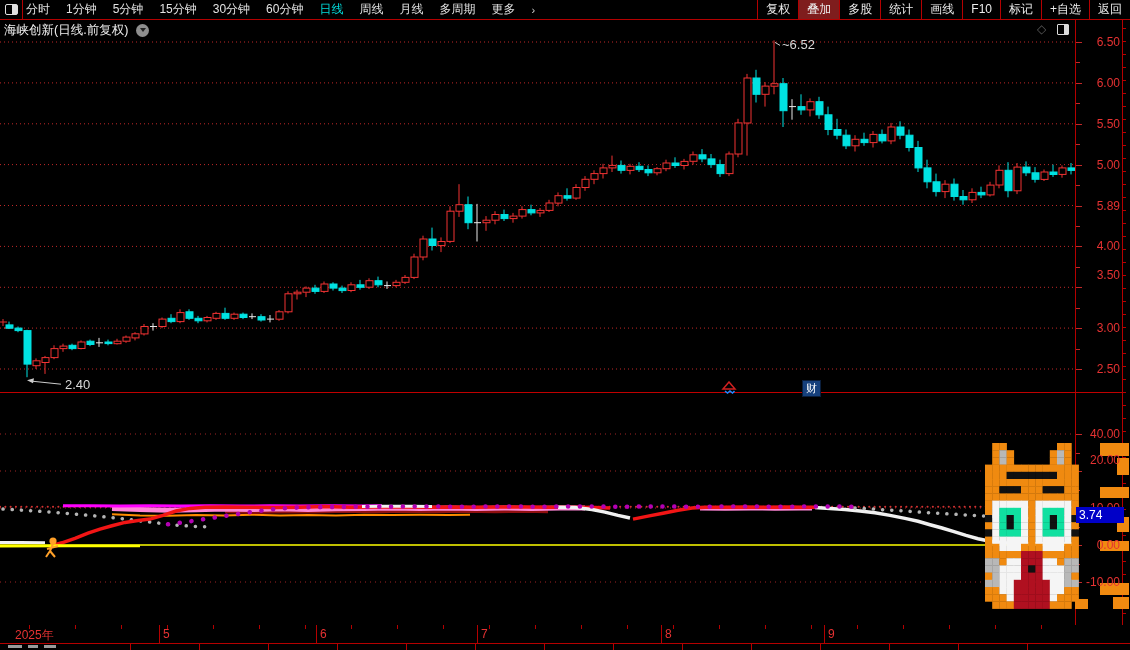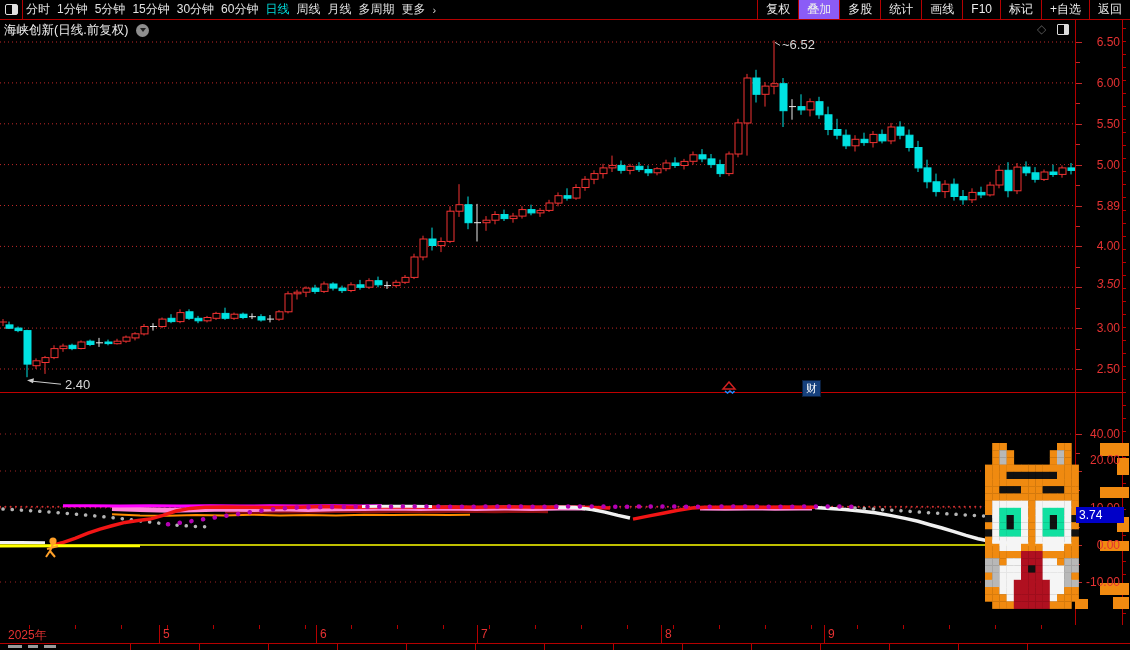--- a/index.html
+++ b/index.html
@@ -4,27 +4,27 @@
 <style>
   html,body{margin:0;padding:0;background:#000;}
   #app{position:relative;width:1130px;height:650px;background:#000;overflow:hidden;
        font-family:"Liberation Sans","DejaVu Sans",sans-serif;-webkit-font-smoothing:none;}
   .abs{position:absolute;}
   
   #topbar{left:0;top:0;width:1130px;height:19px;background:#000;}
   #winbox{left:0;top:0;width:22px;height:19px;border-right:1px solid #b40000;}
   #winbox .glyph{position:absolute;left:5px;top:4px;width:11px;height:9px;border:1px solid #e0e0e0;border-radius:2px;}
   #winbox .glyph i{position:absolute;right:0;top:0;width:5px;height:100%;background:#e0e0e0;}
-  #lmenu{left:26px;top:0;height:19px;display:flex;align-items:center;gap:7px;font-size:12px;color:#e2e2e2;}
+  #lmenu{left:26px;top:0;height:19px;display:flex;align-items:center;gap:16px;font-size:12px;color:#e2e2e2;}
   #lmenu .mi{cursor:default;white-space:nowrap;}
   #lmenu .mi.active{color:#00dcdc;}
   #lmenu .arrow{color:#cfcfcf;font-size:11px;}
   #rmenu{right:0;top:0;height:19px;display:flex;font-size:12px;color:#ececec;}
   #rmenu .rmi{height:19px;line-height:19px;padding:0 8px;border-left:1px solid #b40000;white-space:nowrap;}
-  #rmenu .rmi.hl{background:#8b5cf6;}
+  #rmenu .rmi.hl{background:#7f1d1d;}
   #topline{left:0;top:19px;width:1130px;height:0;border-top:1px solid #b40000;}
   
   #stitle{left:4px;top:22px;font-size:12.5px;color:#efefef;}
   .chev{width:13px;height:13px;border-radius:50%;background:#8e8e8e;position:absolute;}
   .chev:after{content:"";position:absolute;left:3.5px;top:4px;border-left:3px solid transparent;border-right:3px solid transparent;border-top:4px solid #222;}
   #title-chev{left:136px;top:24px;}
   #diamond{left:1037px;top:22px;color:#5a5a5a;font-size:12px;}
   #winsm{left:1057px;top:24px;width:10px;height:9px;border:1px solid #dcdcdc;border-radius:1px;}
   #winsm i{position:absolute;right:0;top:0;width:4px;height:100%;background:#dcdcdc;}
   
@@ -693,21 +693,21 @@
     </svg>
 
   <div class="abs" id="vline1075"></div>
   <div class="abs" id="price-axis">
       <div class="alabel" style="top: 15px;">6.50</div>
       <div class="alabel" style="top: 55.875px;">6.00</div>
       <div class="alabel" style="top: 96.75px;">5.50</div>
       <div class="alabel" style="top: 137.625px;">5.00</div>
       <div class="alabel" style="top: 178.5px;">5.89</div>
       <div class="alabel" style="top: 219.375px;">4.00</div>
-      <div class="alabel" style="top: 257px; font-style: italic;">3.50</div>
+      <div class="alabel" style="top: 248px;">3.50</div>
       <div class="alabel" style="top: 301.125px;">3.00</div>
       <div class="alabel" style="top: 342px;">2.50</div>
       <div class="tick" style="top: 22px; width: 6px;"></div>
       <div class="tick" style="top: 42.4375px; width: 4px;"></div>
       <div class="tick" style="top: 62.875px; width: 6px;"></div>
       <div class="tick" style="top: 83.3125px; width: 4px;"></div>
       <div class="tick" style="top: 103.75px; width: 6px;"></div>
       <div class="tick" style="top: 124.188px; width: 4px;"></div>
       <div class="tick" style="top: 144.625px; width: 6px;"></div>
       <div class="tick" style="top: 165.062px; width: 4px;"></div>
@@ -784,21 +784,21 @@
       <div class="edash" style="top: 541px;"></div>
       <div class="edash" style="top: 554px;"></div>
       <div class="edash" style="top: 567px;"></div>
       <div class="edash" style="top: 580px;"></div>
       <div class="edash" style="top: 593px;"></div>
       <div class="edash" style="top: 606px;"></div>
       <div class="edash" style="top: 619px;"></div>
     </div>
 
   <div class="abs" id="x-axis">
-      <div class="xlab" style="left: 8px;">2025年</div>
+      <div class="xlab" style="left: 15px;">2025年</div>
       <div class="xlab" style="left: 163px;">5</div>
       <div class="xlab" style="left: 320px;">6</div>
       <div class="xlab" style="left: 481px;">7</div>
       <div class="xlab" style="left: 665px;">8</div>
       <div class="xlab" style="left: 828px;">9</div>
       <div class="xsep" style="left: 159px;"></div>
       <div class="xsep" style="left: 316px;"></div>
       <div class="xsep" style="left: 477px;"></div>
       <div class="xsep" style="left: 661px;"></div>
       <div class="xsep" style="left: 824px;"></div>

